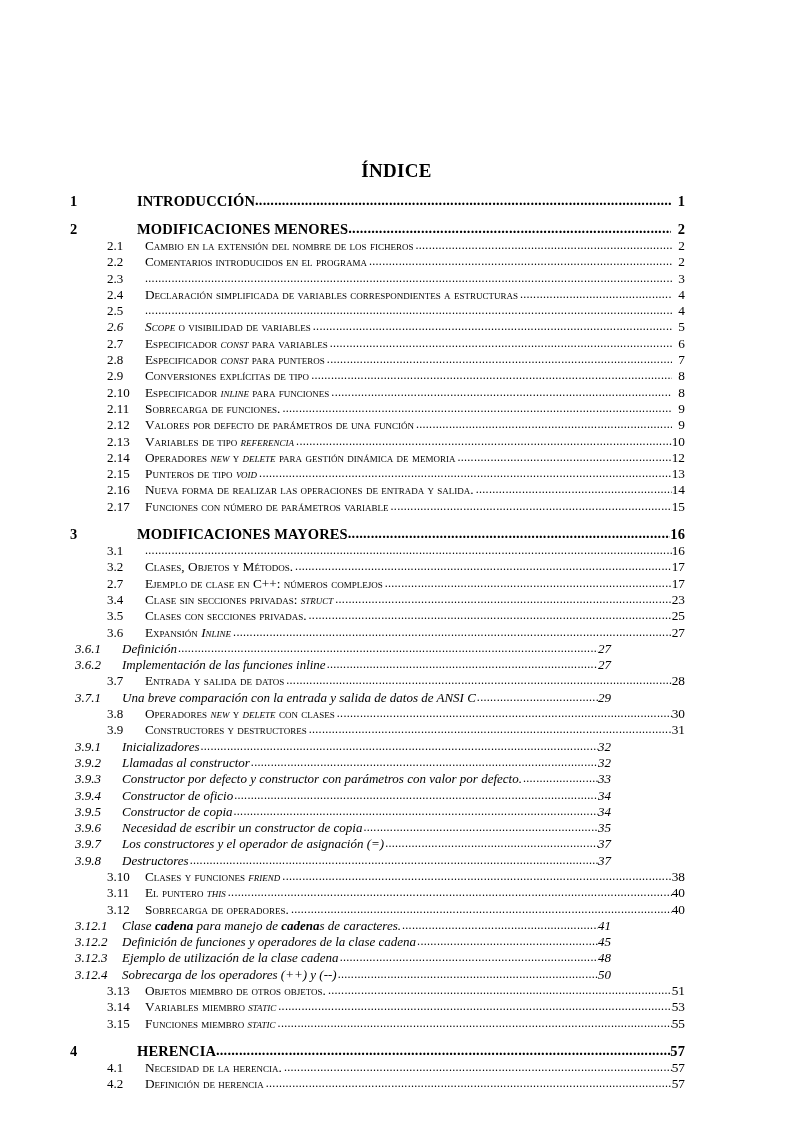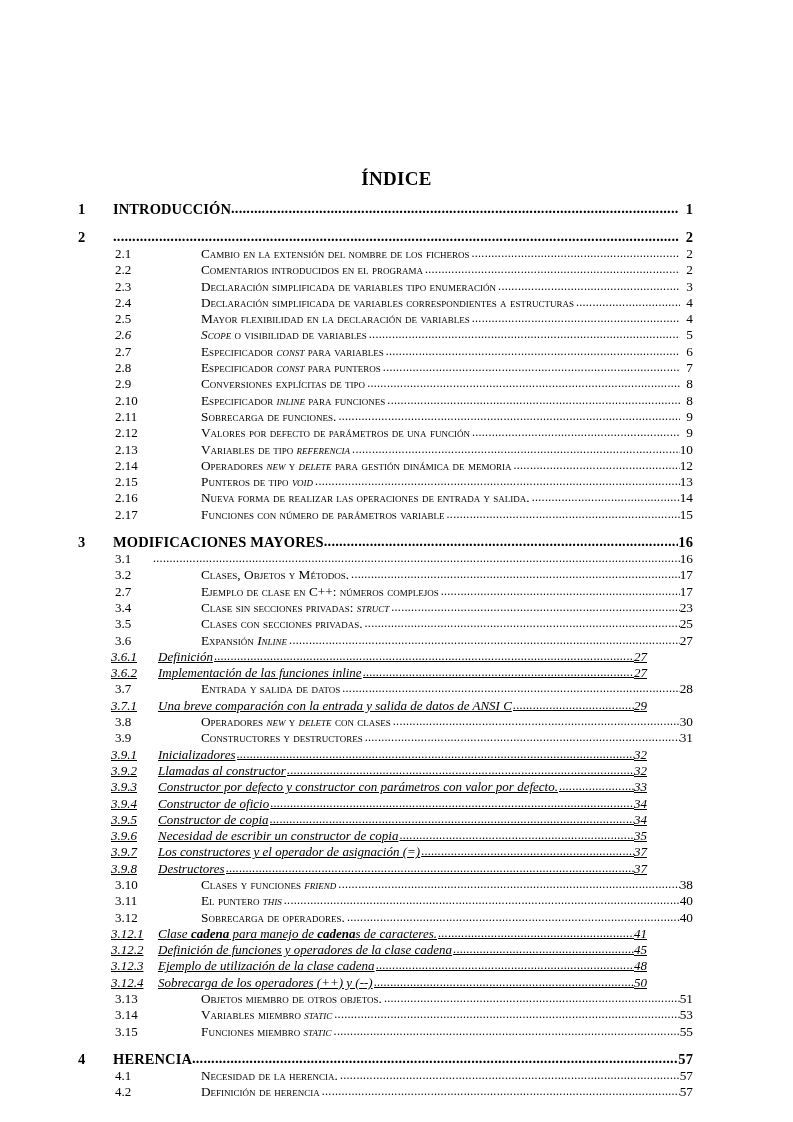--- a/index.html
+++ b/index.html
@@ -13,21 +13,21 @@
     height: 1122px;
     font-family: "Liberation Serif", "DejaVu Serif", serif;
     color: #000000;
     overflow: hidden;
   }
   .page {
     position: relative;
     width: 793px;
     height: 1122px;
     box-sizing: border-box;
-    padding: 8px;
+    padding: 0;
   }
   .doc-title {
     text-align: center;
     font-size: 19px;
     font-weight: bold;
     letter-spacing: 0.3px;
     margin: 0;
     padding-top: 160px;
     padding-bottom: 0;
     line-height: 22px;
@@ -67,21 +67,21 @@
 
   
   .lvl1 {
     font-size: 14.5px;
     font-weight: bold;
     line-height: 17px;
     margin-top: 11px;
     letter-spacing: 0.1px;
   }
   .lvl1 .num { width: 35px; }
-  .lvl1 .title-txt { padding-right: 0px; }
+  .lvl1 .title-txt { padding-right: 0px; margin-left: 32px; }
   .lvl1 .leader {
     font-size: 14.5px;
     font-weight: bold;
     letter-spacing: 0.2px;
     position: relative;
     top: -1px;
   }
   .lvl1 .pageno { min-width: 14px; }
 
   
@@ -91,43 +91,42 @@
     line-height: 15.3px;
     margin-top: 0px;
     margin-left: 107px;
     width: 578px;
   }
   .lvl2 .num {
     width: 38px;
     font-variant: normal;
     font-size: 13px;
   }
-  .lvl2 .title-txt { padding-right: 2px; margin-left: 48px; }
+  .lvl2 .title-txt { padding-right: 2px; }
   .lvl2 .leader {
     font-variant: normal;
     font-size: 12px;
     letter-spacing: 0.3px;
     position: relative;
     top: -1px;
   }
   .lvl2 .pageno {
     font-variant: normal;
     min-width: 13px;
   }
   .lvl2.italic-num .num { font-style: italic; }
 
   
   .lvl3 {
     font-size: 13px;
     font-style: italic;
     line-height: 15.3px;
     margin-top: 0px;
-    margin-left: 103px;
+    margin-left: 75px;
     width: 536px;
-    text-decoration: underline;
   }
   .lvl3 .num { width: 47px; }
   .lvl3 .title-txt { padding-right: 1px; }
   .lvl3 .leader {
     font-style: normal;
     font-size: 12px;
     letter-spacing: 0.3px;
     position: relative;
     top: -1px;
   }
@@ -145,50 +144,49 @@
 
   <div class="toc" id="toc-root">
       <div class="toc-entry lvl1">
         <span class="num">1</span>
         <span class="title-txt">INTRODUCCIÓN</span>
         <span class="leader">...............................................................................................................................................................................................................................................................................................................................................................................................................</span>
         <span class="pageno">1</span>
       </div>
       <div class="toc-entry lvl1">
         <span class="num">2</span>
+        <span class="title-txt">MODIFICACIONES MENORES</span>
         <span class="leader">...............................................................................................................................................................................................................................................................................................................................................................................................................</span>
         <span class="pageno">2</span>
       </div>
       <div class="toc-entry lvl2">
         <span class="num">2.1</span>
         <span class="title-txt">Cambio en la extensión del nombre de los ficheros</span>
         <span class="leader">...............................................................................................................................................................................................................................................................................................................................................................................................................</span>
         <span class="pageno">2</span>
       </div>
       <div class="toc-entry lvl2">
         <span class="num">2.2</span>
         <span class="title-txt">Comentarios introducidos en el programa</span>
         <span class="leader">...............................................................................................................................................................................................................................................................................................................................................................................................................</span>
         <span class="pageno">2</span>
       </div>
       <div class="toc-entry lvl2">
         <span class="num">2.3</span>
-        <span class="title-txt">Declaración simplificada de variables tipo enumeración</span>
         <span class="leader">...............................................................................................................................................................................................................................................................................................................................................................................................................</span>
         <span class="pageno">3</span>
       </div>
       <div class="toc-entry lvl2">
         <span class="num">2.4</span>
         <span class="title-txt">Declaración simplificada de variables correspondientes a estructuras</span>
         <span class="leader">...............................................................................................................................................................................................................................................................................................................................................................................................................</span>
         <span class="pageno">4</span>
       </div>
       <div class="toc-entry lvl2">
         <span class="num">2.5</span>
-        <span class="title-txt">Mayor flexibilidad en la declaración de variables</span>
         <span class="leader">...............................................................................................................................................................................................................................................................................................................................................................................................................</span>
         <span class="pageno">4</span>
       </div>
       <div class="toc-entry lvl2 italic-num">
         <span class="num">2.6</span>
         <span class="title-txt"><span class="it">Scope</span> o visibilidad de variables</span>
         <span class="leader">...............................................................................................................................................................................................................................................................................................................................................................................................................</span>
         <span class="pageno">5</span>
       </div>
       <div class="toc-entry lvl2">

